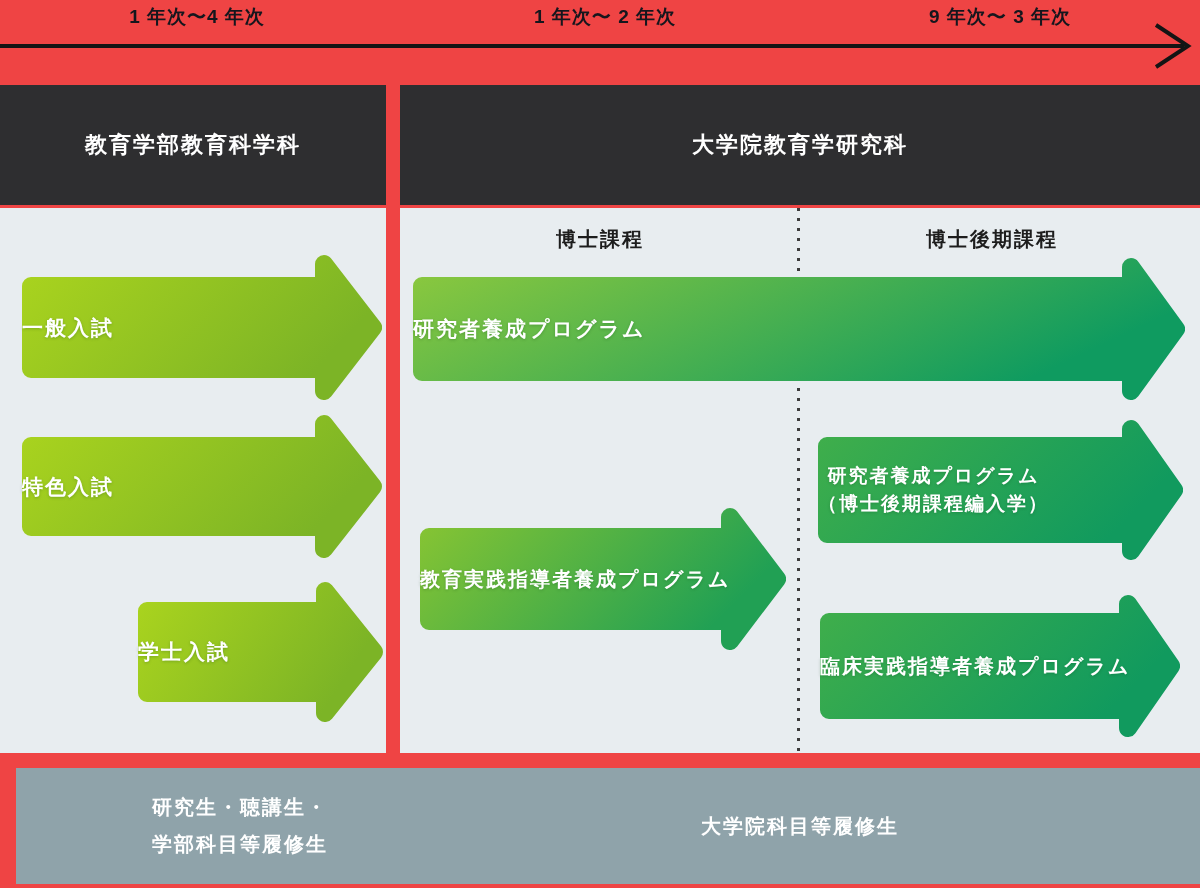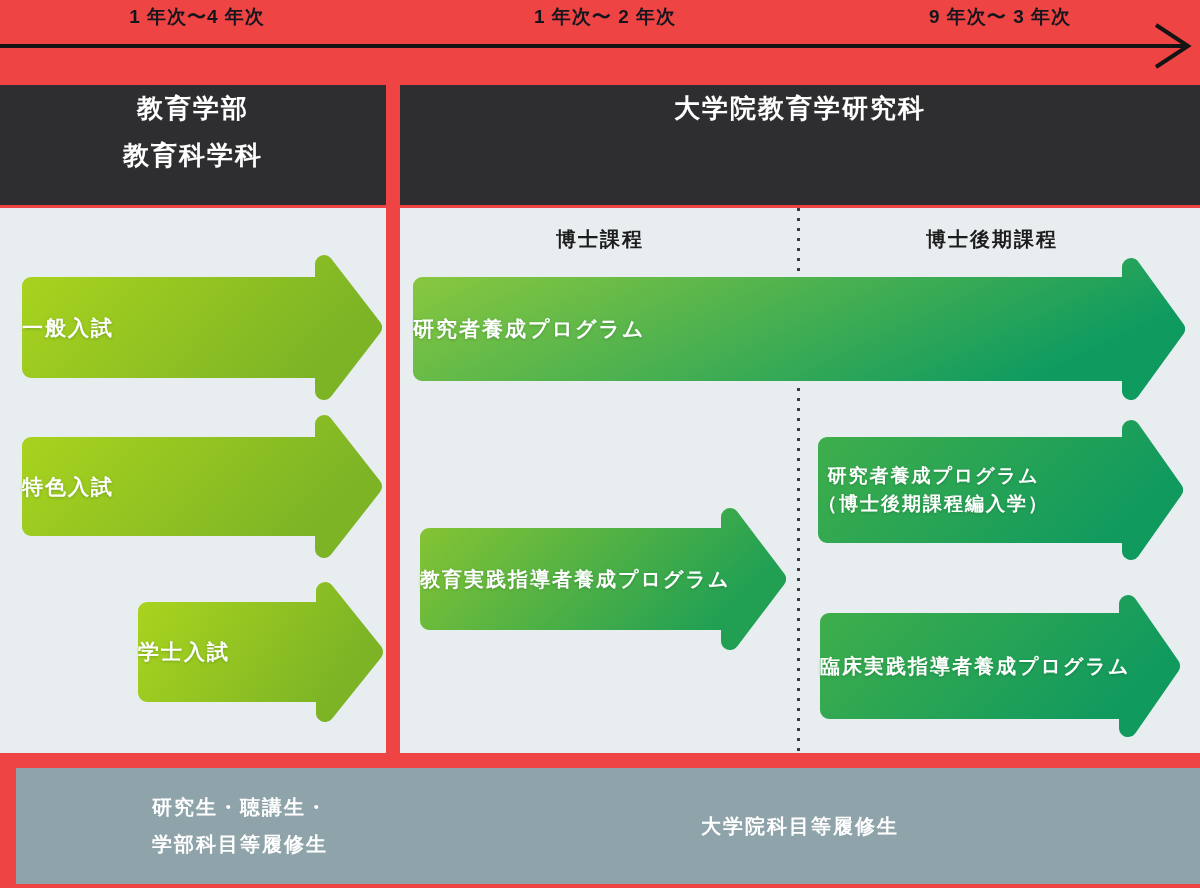--- a/index.html
+++ b/index.html
@@ -14,22 +14,22 @@
     font-size:19px;font-weight:600;color:var(--timeline-ink);
     white-space:nowrap;letter-spacing:1px;
   }
   .tl-label.l1{left:197px;}
   .tl-label.l2{left:605px;}
   .tl-label.l3{left:1000px;}
   .tl-svg{position:absolute;left:0;top:0;}
   
   .hdr{
     position:absolute;top:85px;height:120px;background:var(--header-bg);
-    display:flex;flex-direction:column;align-items:center;justify-content:flex-start;
-    color:#ffffff;font-weight:700;font-size:26px;letter-spacing:2px;line-height:1.8;
+    display:flex;flex-direction:row;align-items:center;justify-content:center;
+    color:#ffffff;font-weight:700;font-size:22px;letter-spacing:2px;line-height:1.8;
     text-align:center;
   }
   .hdr-left{left:0;width:386px;}
   .hdr-right{left:400px;width:800px;gap:14px;}
   
   .panel{position:absolute;top:208px;height:545px;background:var(--panel-bg);}
   .panel-left{left:0;width:386px;}
   .panel-right{left:400px;width:800px;}
   
   .divider{

